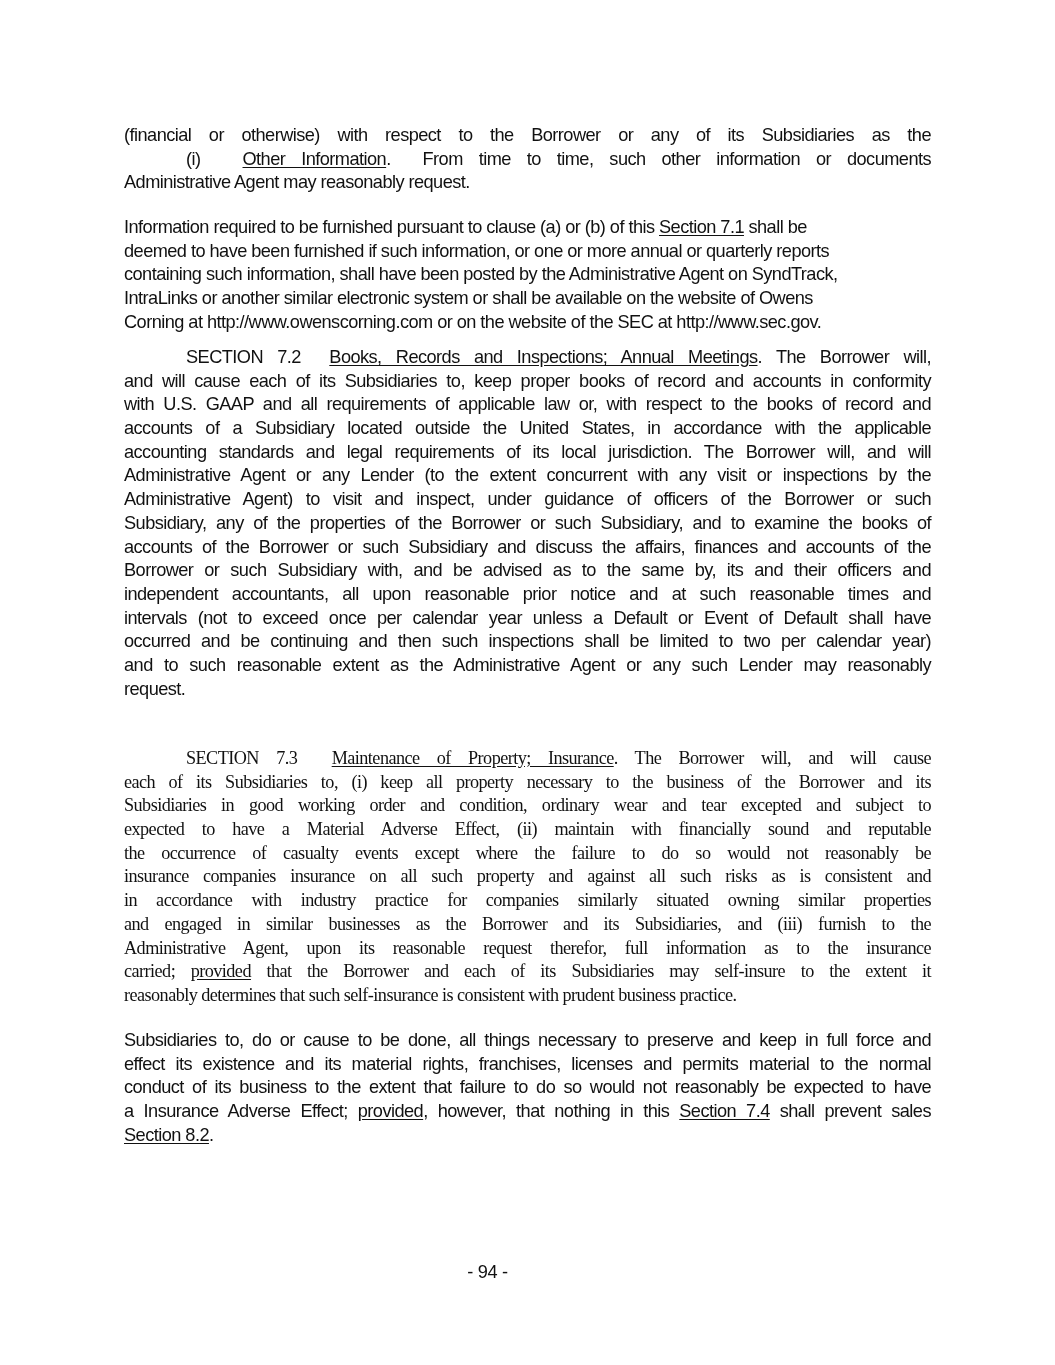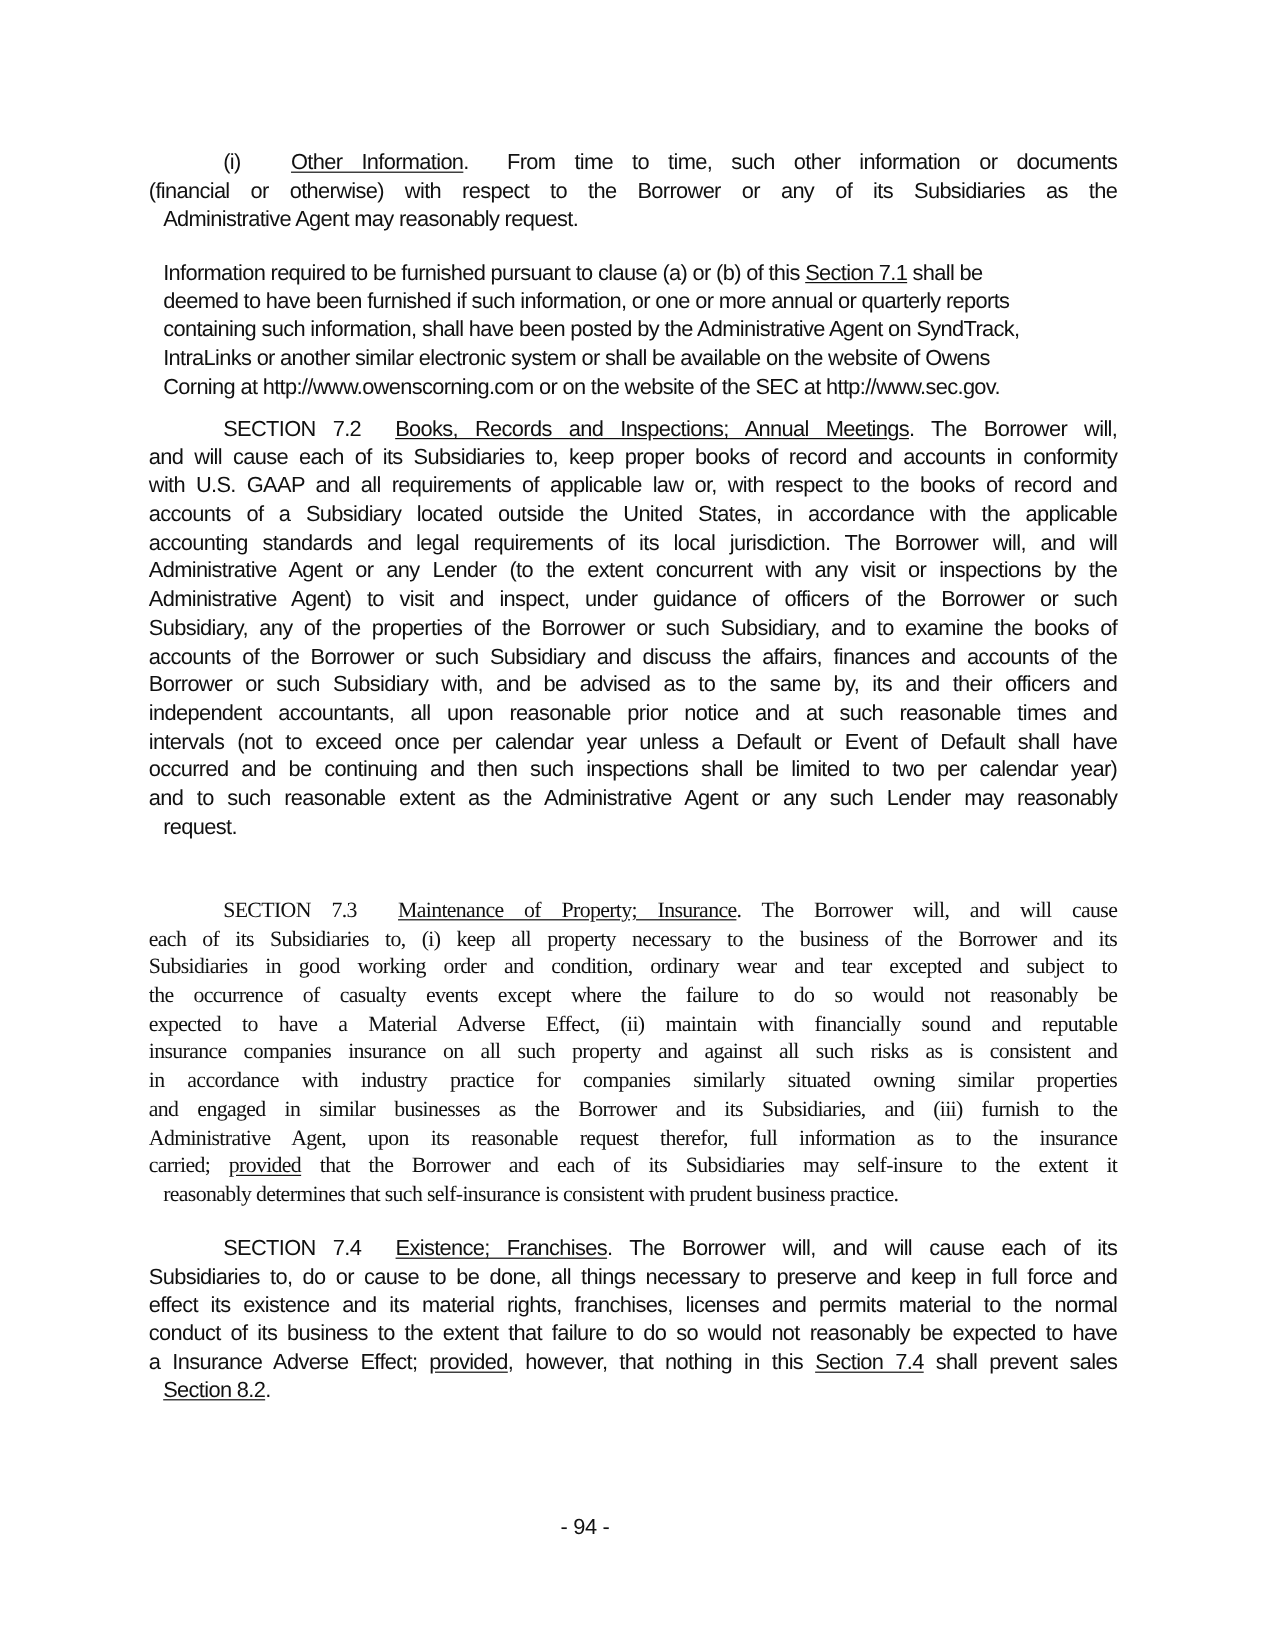--- a/index.html
+++ b/index.html
@@ -9,37 +9,37 @@
     background: #ffffff; color: #111111;
     font-family: "Liberation Sans", sans-serif;
     font-size: 18.2px;
   }
   .para { position: absolute; left: 124px; width: 807px; }
   .line {
     display: block; height: 23.7px; line-height: 23.7px;
     white-space: nowrap; letter-spacing: -0.55px; word-spacing: 0px;
     text-align: justify; text-align-last: justify;
   }
-  .line.last { text-align-last: left; margin-left: 12px; }
+  .line.last { text-align-last: left; }
   .line.indent { padding-left: 62px; }
   .u { text-decoration: underline; text-underline-offset: 2px; }
   .gap-i { display: inline-block; width: 42px; }
   .pagenum {
     position: absolute; top: 1262px; left: 0; width: 975px; text-align: center;
     font-size: 18.2px; letter-spacing: -0.3px;
   }
 </style>
 </head>
 <body>
 
 <div class="page">
 
   <div class="para" style="top:124px;">
+    <span class="line">(financial or otherwise) with respect to the Borrower or any of its Subsidiaries as the</span>
     <span class="line indent"><span>(i)</span><span class="gap-i"></span><span class="u">Other Information</span>.&nbsp; <span>From time to time, such other information or documents</span></span>
-    <span class="line">(financial or otherwise) with respect to the Borrower or any of its Subsidiaries as the</span>
     <span class="line last">Administrative Agent may reasonably request.</span>
   </div>
 
   <div class="para" style="top:216px;">
     <span class="line last"><span>Information required to be furnished pursuant to clause (a) or (b) of this</span> <span class="u">Section 7.1</span> <span>shall be</span></span>
     <span class="line last">deemed to have been furnished if such information, or one or more annual or quarterly reports</span>
     <span class="line last">containing such information, shall have been posted by the Administrative Agent on SyndTrack,</span>
     <span class="line last">IntraLinks or another similar electronic system or shall be available on the website of Owens</span>
     <span class="line last">Corning at http://www.owenscorning.com or on the website of the SEC at http://www.sec.gov.</span>
   </div>
@@ -59,32 +59,31 @@
     <span class="line">intervals (not to exceed once per calendar year unless a Default or Event of Default shall have</span>
     <span class="line">occurred and be continuing and then such inspections shall be limited to two per calendar year)</span>
     <span class="line">and to such reasonable extent as the Administrative Agent or any such Lender may reasonably</span>
     <span class="line last">request.</span>
   </div>
 
   <div class="para" style="top:747px;font-family:Liberation Serif, serif;">
     <span class="line indent"><span>SECTION 7.3</span>&nbsp; <span class="u">Maintenance of Property; Insurance</span><span>.  The Borrower will, and will cause</span></span>
     <span class="line">each of its Subsidiaries to, (i) keep all property necessary to the business of the Borrower and its</span>
     <span class="line">Subsidiaries in good working order and condition, ordinary wear and tear excepted and subject to</span>
+    <span class="line">expected to have a Material Adverse Effect, (ii) maintain with financially sound and reputable</span>
     <span class="line">the occurrence of casualty events except where the failure to do so would not reasonably be</span>
-    <span class="line">expected to have a Material Adverse Effect, (ii) maintain with financially sound and reputable</span>
     <span class="line">insurance companies insurance on all such property and against all such risks as is consistent and</span>
     <span class="line">in accordance with industry practice for companies similarly situated owning similar properties</span>
     <span class="line">and engaged in similar businesses as the Borrower and its Subsidiaries, and (iii) furnish to the</span>
     <span class="line">Administrative Agent, upon its reasonable request therefor, full information as to the insurance</span>
     <span class="line"><span>carried;</span> <span class="u">provided</span> <span>that the Borrower and each of its Subsidiaries may self-insure to the extent it</span></span>
     <span class="line last">reasonably determines that such self-insurance is consistent with prudent business practice.</span>
   </div>
 
   <div class="para" style="top:1029px;">
-    <span class="line indent"><span>SECTION 7.4</span>&nbsp; <span class="u">Existence; Franchises</span><span>.  The Borrower will, and will cause each of its</span></span>
     <span class="line">Subsidiaries to, do or cause to be done, all things necessary to preserve and keep in full force and</span>
     <span class="line">effect its existence and its material rights, franchises, licenses and permits material to the normal</span>
     <span class="line">conduct of its business to the extent that failure to do so would not reasonably be expected to have</span>
     <span class="line"><span>a Insurance Adverse Effect;</span> <span class="u">provided</span><span>, however, that nothing in this</span> <span class="u">Section 7.4</span> <span>shall prevent sales</span></span>
     <span class="line last"><span class="u">Section 8.2</span><span>.</span></span>
   </div>
 
   <div class="pagenum">- 94 -</div>
 </div>
 

